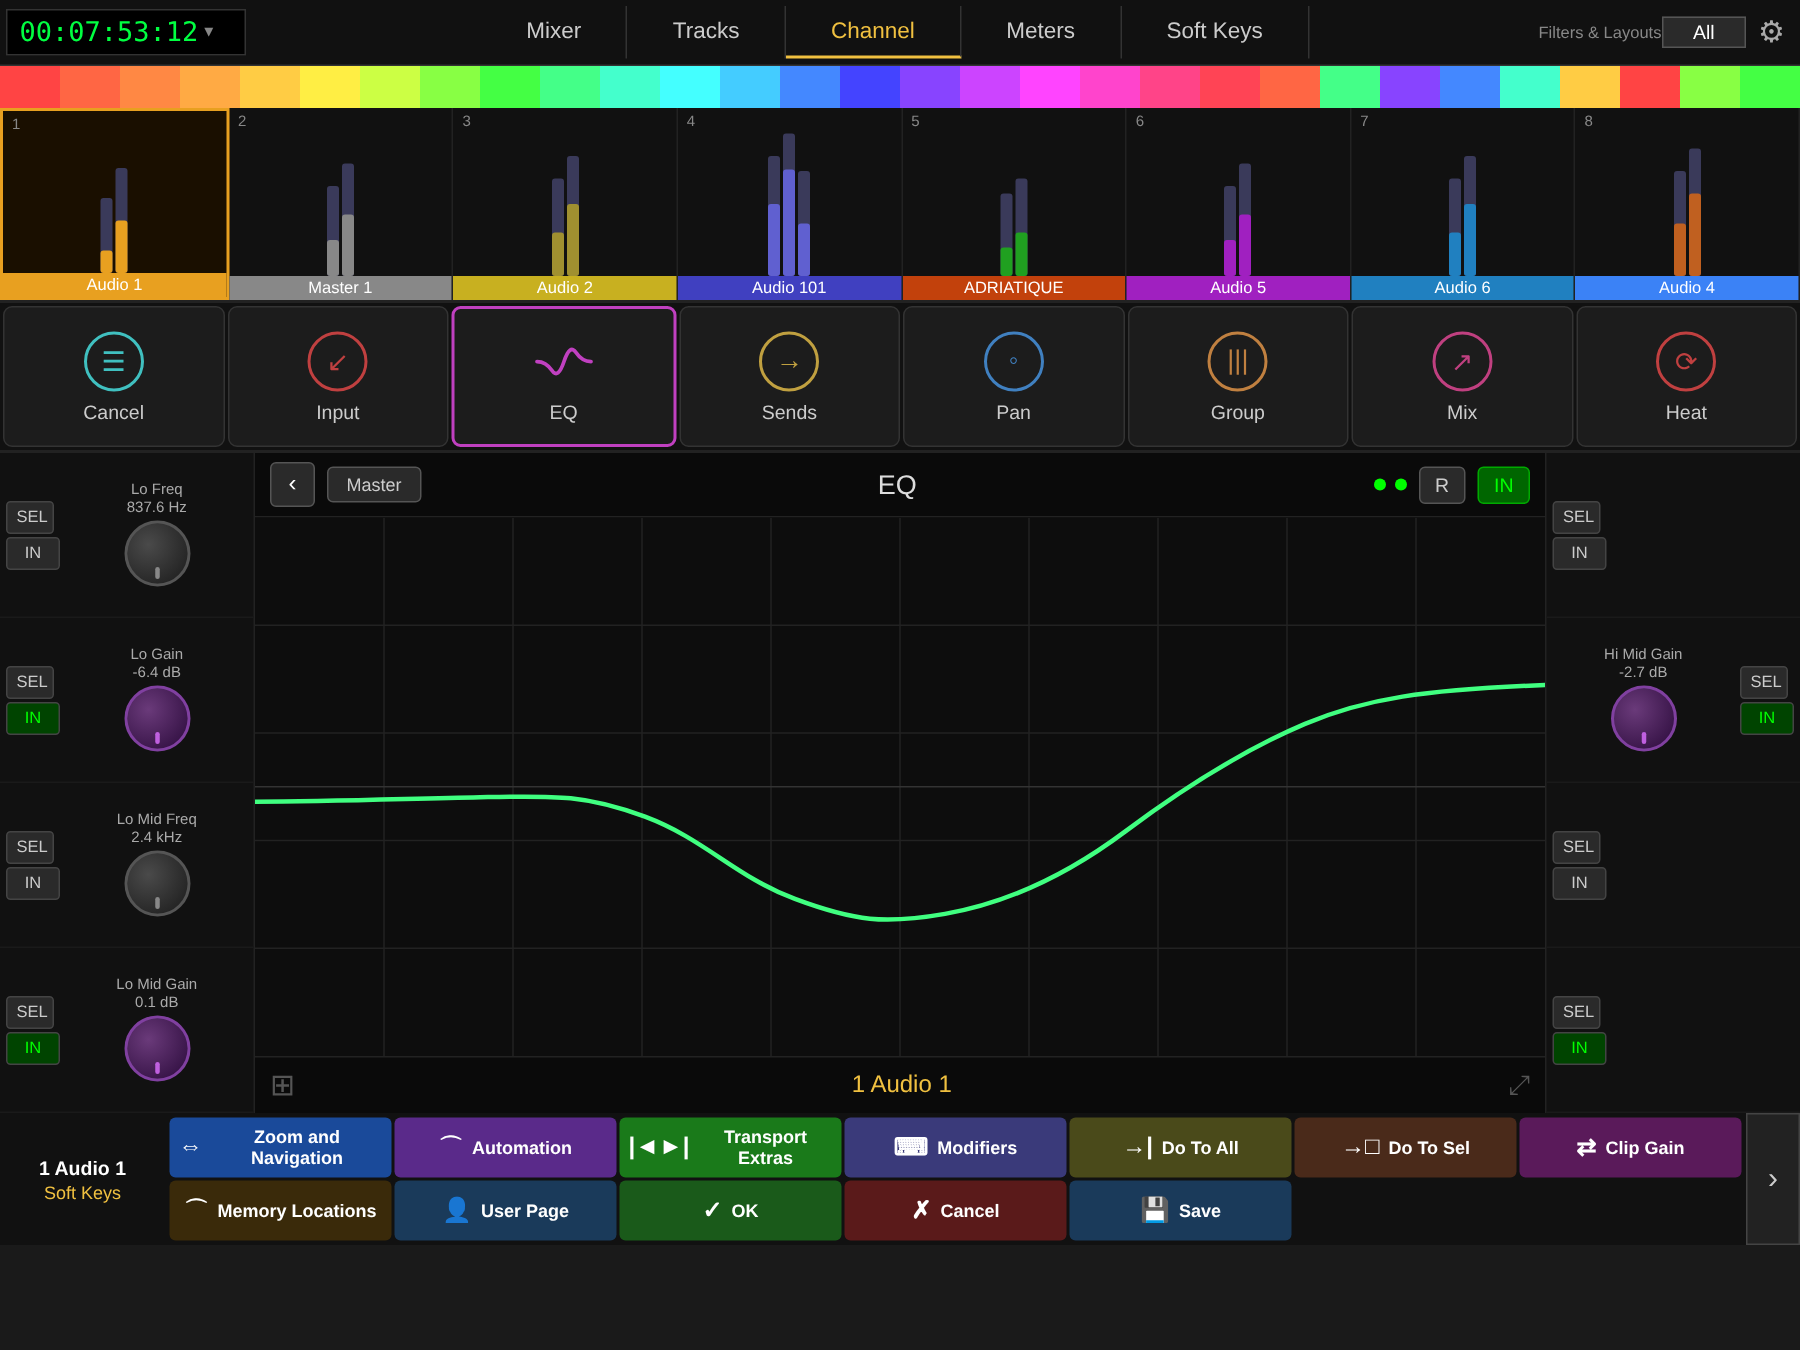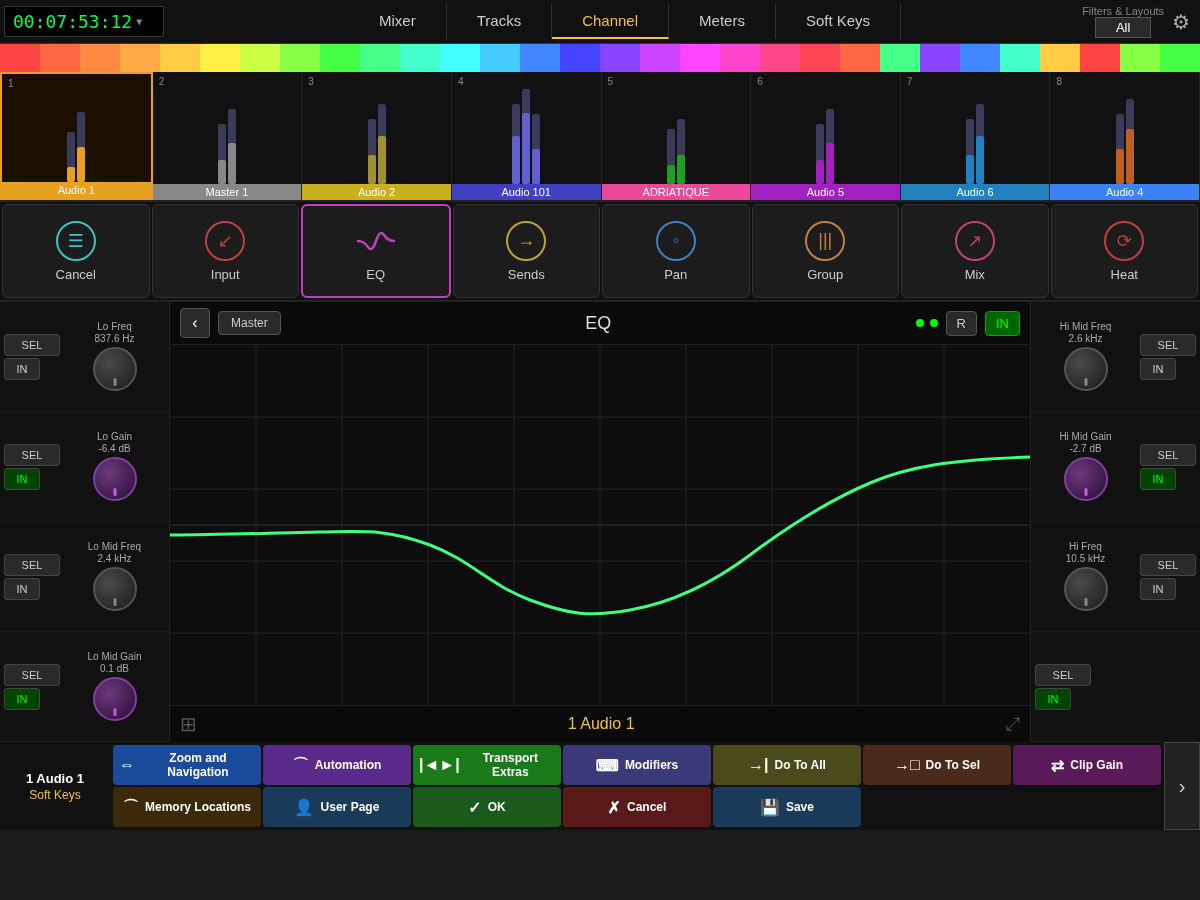--- a/index.html
+++ b/index.html
@@ -49,21 +49,21 @@
       font-size: 15px;
       cursor: pointer;
       border-right: 1px solid #333;
     }
     .nav-tab.active {
       color: #f0c040;
       border-bottom: 2px solid #f0c040;
     }
     .filters-layouts {
       display: flex;
-      flex-direction: column;
+      flex-direction: row;
       align-items: center;
       font-size: 11px;
       color: #aaa;
       margin-right: 8px;
     }
     .filters-all {
       background: #2a2a2a;
       border: 1px solid #555;
       padding: 2px 20px;
       color: #fff;
@@ -215,21 +215,21 @@
       gap: 4px;
     }
     .sel-btn {
       background: #2a2a2a;
       border: 1px solid #444;
       color: #ccc;
       font-size: 11px;
       padding: 4px 6px;
       border-radius: 3px;
       cursor: pointer;
-      width: 56px;
+      width: 32px;
     }
     .in-btn {
       background: #2a2a2a;
       border: 1px solid #444;
       color: #ccc;
       font-size: 11px;
       padding: 4px 6px;
       border-radius: 3px;
       cursor: pointer;
       width: 36px;
@@ -556,21 +556,21 @@
 
         <div class="fader-bar" style="height:55px">
           <div class="fader-fill" style="height:35%;background:#20a020"></div>
         </div>
 
         <div class="fader-bar" style="height:65px">
           <div class="fader-fill" style="height:45%;background:#20a020"></div>
         </div>
 
     </div>
-    <div class="channel-label" style="background:#ec4899">ADRIATIQUE</div>
+    <div class="channel-label" style="background:#c2410c">ADRIATIQUE</div>
   </div>
     <div class="channel ">
     <span class="channel-num">6</span>
     <div class="channel-faders">
 
         <div class="fader-bar" style="height:60px">
           <div class="fader-fill" style="height:40%;background:#a020c0"></div>
         </div>
 
         <div class="fader-bar" style="height:75px">
@@ -739,50 +739,38 @@
     </div>
     <div class="eq-footer">
       <div class="grid-icon">⊞</div>
       <div class="channel-indicator">1 Audio 1</div>
       <div class="expand-icon">⤢</div>
     </div>
   </div>
 
   <div class="right-controls" id="right-controls">
       <div class="knob-row">
-    <div class="knob-section">
-      <div class="knob-label">Hi Mid Freq<br>2.6 kHz</div>
-      <div class="knob ">
-        <div class="knob-indicator"></div>
-      </div>
-    </div>
     <div class="sel-btn-pair">
       <button class="sel-btn">SEL</button>
       <button class="in-btn ">IN</button>
     </div>
   </div>
       <div class="knob-row">
     <div class="knob-section">
       <div class="knob-label">Hi Mid Gain<br>-2.7 dB</div>
       <div class="knob knob-purple">
         <div class="knob-indicator"></div>
       </div>
     </div>
     <div class="sel-btn-pair">
       <button class="sel-btn">SEL</button>
       <button class="in-btn active">IN</button>
     </div>
   </div>
       <div class="knob-row">
-    <div class="knob-section">
-      <div class="knob-label">Hi Freq<br>10.5 kHz</div>
-      <div class="knob ">
-        <div class="knob-indicator"></div>
-      </div>
-    </div>
     <div class="sel-btn-pair">
       <button class="sel-btn">SEL</button>
       <button class="in-btn ">IN</button>
     </div>
   </div>
       <div class="knob-row">
     <div class="sel-btn-pair">
       <button class="sel-btn">SEL</button>
       <button class="in-btn active">IN</button>
     </div>

